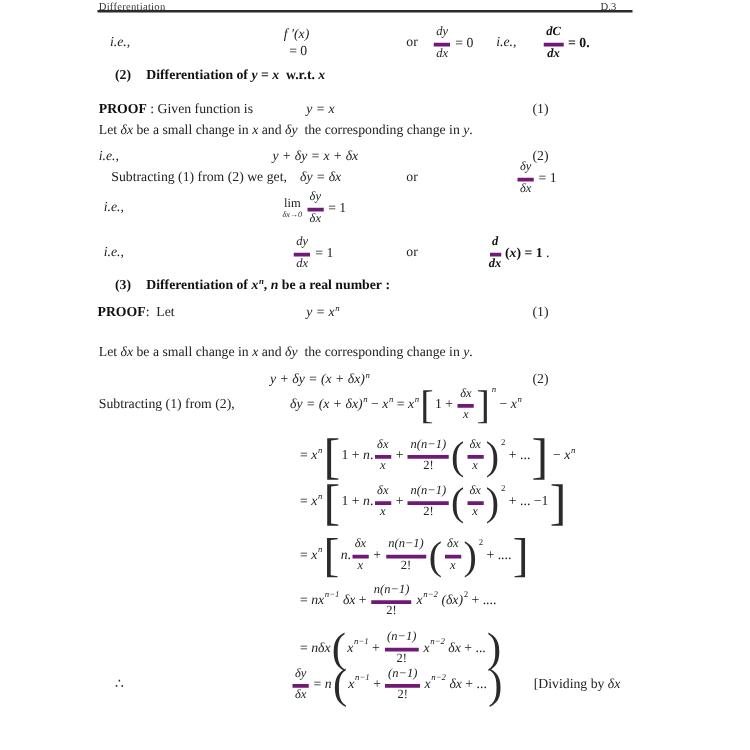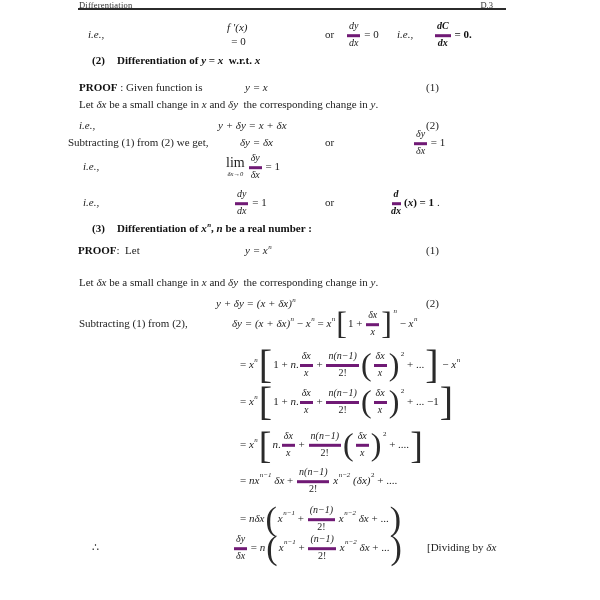--- a/index.html
+++ b/index.html
@@ -21,21 +21,21 @@
   .tk{display:block;}
   .i{font-style:italic;}
   .b{font-weight:bold;color:#111;}
   .frac{display:inline-flex;flex-direction:column;align-items:center;
         font-size:10px;line-height:1.08;margin:0 1px;text-align:center;}
   .frac .num{display:block;padding:0 2px 2px 2px;border-bottom:3px solid #701a75;}
   .frac .den{display:block;padding:1px 2px 0 2px;}
   .sup{font-size:7px;position:relative;display:block;margin-left:0.5px;}
   .big{display:block;line-height:0.8;margin:0 1px;font-weight:normal;color:#2a2a2a;}
   .lim{display:inline-flex;flex-direction:column;align-items:center;line-height:1;margin-right:3px;}
-  .lim-main{font-size:14px;}
+  .lim-main{font-size:10px;}
   .lim-under{font-size:6.5px;font-style:italic;margin-top:1px;}
 </style>
 </head>
 <body>
 
 <div class="page">
   <span class="h-left">Differentiation</span>
   <span class="h-right">D.3</span>
   <div class="rule"></div>
   <div id="content">
@@ -119,21 +119,21 @@
           <span class="tk i">i.e.,</span>
         </span>
         <span class="seg" style="left: 218px;">
           <span class="tk i">y&nbsp;+&nbsp;δy&nbsp;=&nbsp;x&nbsp;+&nbsp;δx</span>
         </span>
         <span class="seg" style="left: 426px;">
           <span class="tk">(2)</span>
         </span>
       </div>
       <div class="line" style="top: 143px;">
-        <span class="seg" style="left: 68px;">
+        <span class="seg" style="left: 89px;">
           <span class="tk">Subtracting&nbsp;(1)&nbsp;from&nbsp;(2)&nbsp;we&nbsp;get,</span>
         </span>
         <span class="seg" style="left: 240px;">
           <span class="tk i">δy&nbsp;=&nbsp;δx</span>
         </span>
         <span class="seg" style="left: 325px;">
           <span class="tk">or</span>
         </span>
         <span class="seg" style="left: 413px;">
           <span class="frac">

